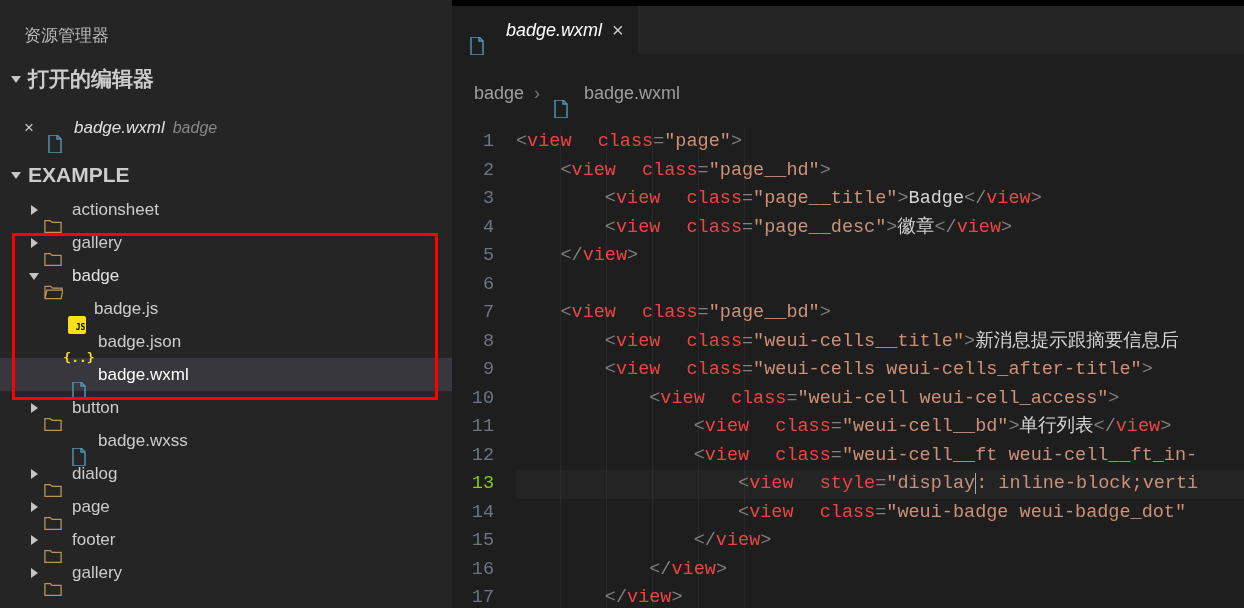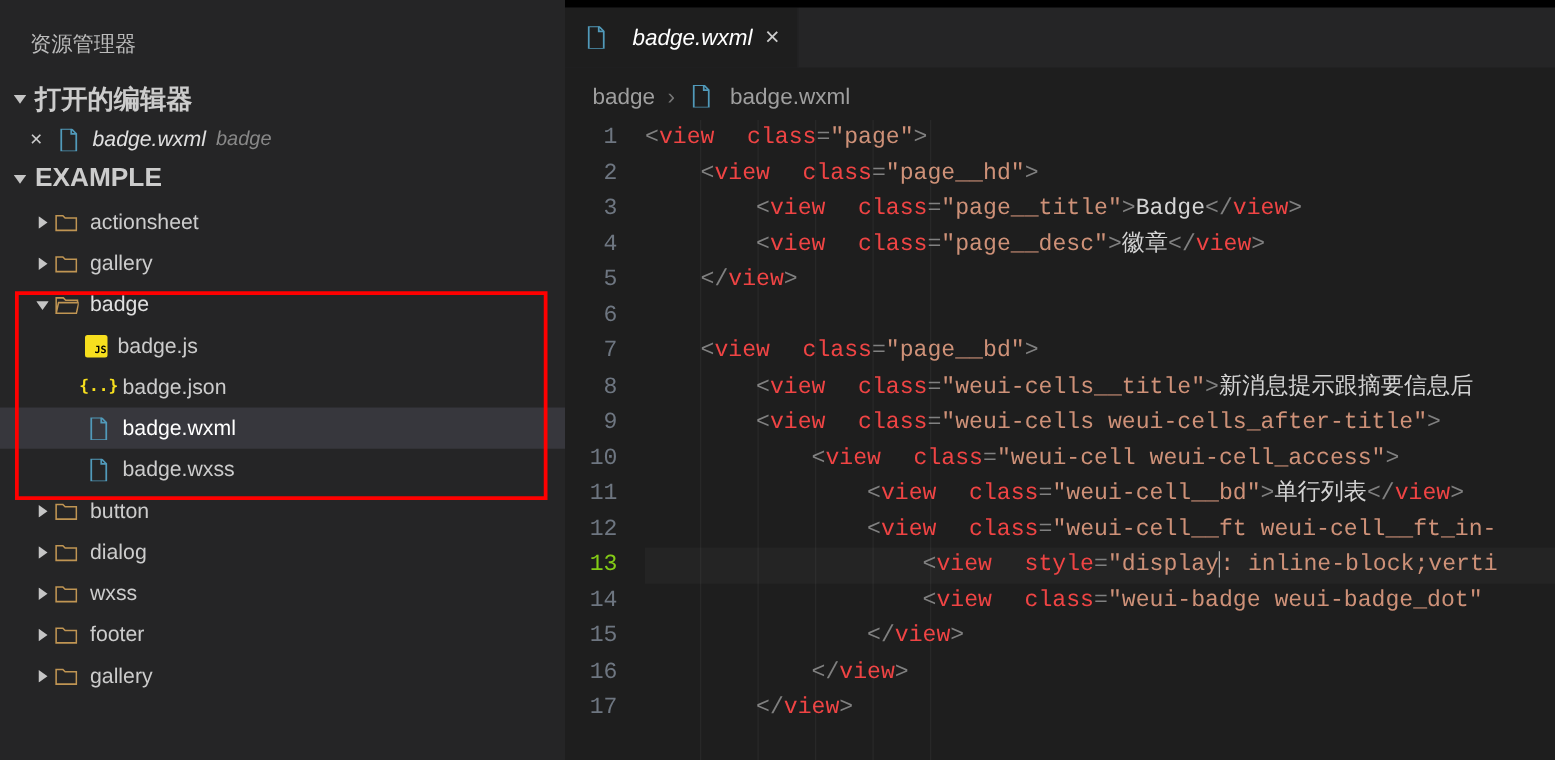--- a/index.html
+++ b/index.html
@@ -100,20 +100,21 @@
 
   .icon {
     width: 22px;
     height: 22px;
     display: inline-flex;
     align-items: center;
     justify-content: center;
     margin-right: 8px;
     font-size: 13px;
     border-radius: 2px;
+    margin-top: 32px;
   }
   .icon-folder svg { width: 18px; height: 16px; }
   .icon-folder-open svg { width: 19px; height: 16px; }
   .icon-js {
     background: #f7df1e;
     color: #000;
     font-weight: 700;
     width: 18px; height: 18px;
     font-size: 8px;
     padding-top: 6px;
@@ -311,20 +312,33 @@
       <div class="tree-row depth2 selected">
         <span class="twisty"></span>
         <span class="icon icon-file">
           <svg viewBox="0 0 16 18">
             <path d="M2 0 H10 L14 4 V18 H2 Z" fill="none" stroke="#519aba" stroke-width="1.4"></path>
             <path d="M10 0 V4 H14" fill="none" stroke="#519aba" stroke-width="1.4"></path>
           </svg>
         </span>
         <span class="label">badge.wxml</span>
       </div>
+      <div class="tree-row depth1">
+        <span class="twisty">
+          <svg class="twisty-svg" viewBox="0 0 10 10">
+            <path d="M2 0 L9 5 L2 10 Z" fill="#c5c5c5"></path>
+          </svg>
+        </span>
+        <span class="icon icon-folder">
+          <svg viewBox="0 0 20 16">
+            <path d="M1 2 H7 L9 4 H19 V15 H1 Z" fill="none" stroke="#c09553" stroke-width="1.4"></path>
+          </svg>
+        </span>
+        <span class="label">button</span>
+      </div>
       <div class="tree-row depth2">
         <span class="twisty"></span>
         <span class="icon icon-file">
           <svg viewBox="0 0 16 18">
             <path d="M2 0 H10 L14 4 V18 H2 Z" fill="none" stroke="#519aba" stroke-width="1.4"></path>
             <path d="M10 0 V4 H14" fill="none" stroke="#519aba" stroke-width="1.4"></path>
           </svg>
         </span>
         <span class="label">badge.wxss</span>
       </div>
@@ -332,47 +346,34 @@
         <span class="twisty">
           <svg class="twisty-svg" viewBox="0 0 10 10">
             <path d="M2 0 L9 5 L2 10 Z" fill="#c5c5c5"></path>
           </svg>
         </span>
         <span class="icon icon-folder">
           <svg viewBox="0 0 20 16">
             <path d="M1 2 H7 L9 4 H19 V15 H1 Z" fill="none" stroke="#c09553" stroke-width="1.4"></path>
           </svg>
         </span>
-        <span class="label">button</span>
-      </div>
-      <div class="tree-row depth1">
-        <span class="twisty">
-          <svg class="twisty-svg" viewBox="0 0 10 10">
-            <path d="M2 0 L9 5 L2 10 Z" fill="#c5c5c5"></path>
-          </svg>
-        </span>
-        <span class="icon icon-folder">
-          <svg viewBox="0 0 20 16">
-            <path d="M1 2 H7 L9 4 H19 V15 H1 Z" fill="none" stroke="#c09553" stroke-width="1.4"></path>
-          </svg>
-        </span>
         <span class="label">dialog</span>
       </div>
       <div class="tree-row depth1">
         <span class="twisty">
           <svg class="twisty-svg" viewBox="0 0 10 10">
             <path d="M2 0 L9 5 L2 10 Z" fill="#c5c5c5"></path>
           </svg>
         </span>
         <span class="icon icon-folder">
           <svg viewBox="0 0 20 16">
             <path d="M1 2 H7 L9 4 H19 V15 H1 Z" fill="none" stroke="#c09553" stroke-width="1.4"></path>
           </svg>
         </span>
-        <span class="label">wxss</span>
+        <span class="label">page</span>
       </div>
       <div class="tree-row depth1">
         <span class="twisty">
           <svg class="twisty-svg" viewBox="0 0 10 10">
             <path d="M2 0 L9 5 L2 10 Z" fill="#c5c5c5"></path>
           </svg>
         </span>
         <span class="icon icon-folder">
           <svg viewBox="0 0 20 16">
             <path d="M1 2 H7 L9 4 H19 V15 H1 Z" fill="none" stroke="#c09553" stroke-width="1.4"></path>

